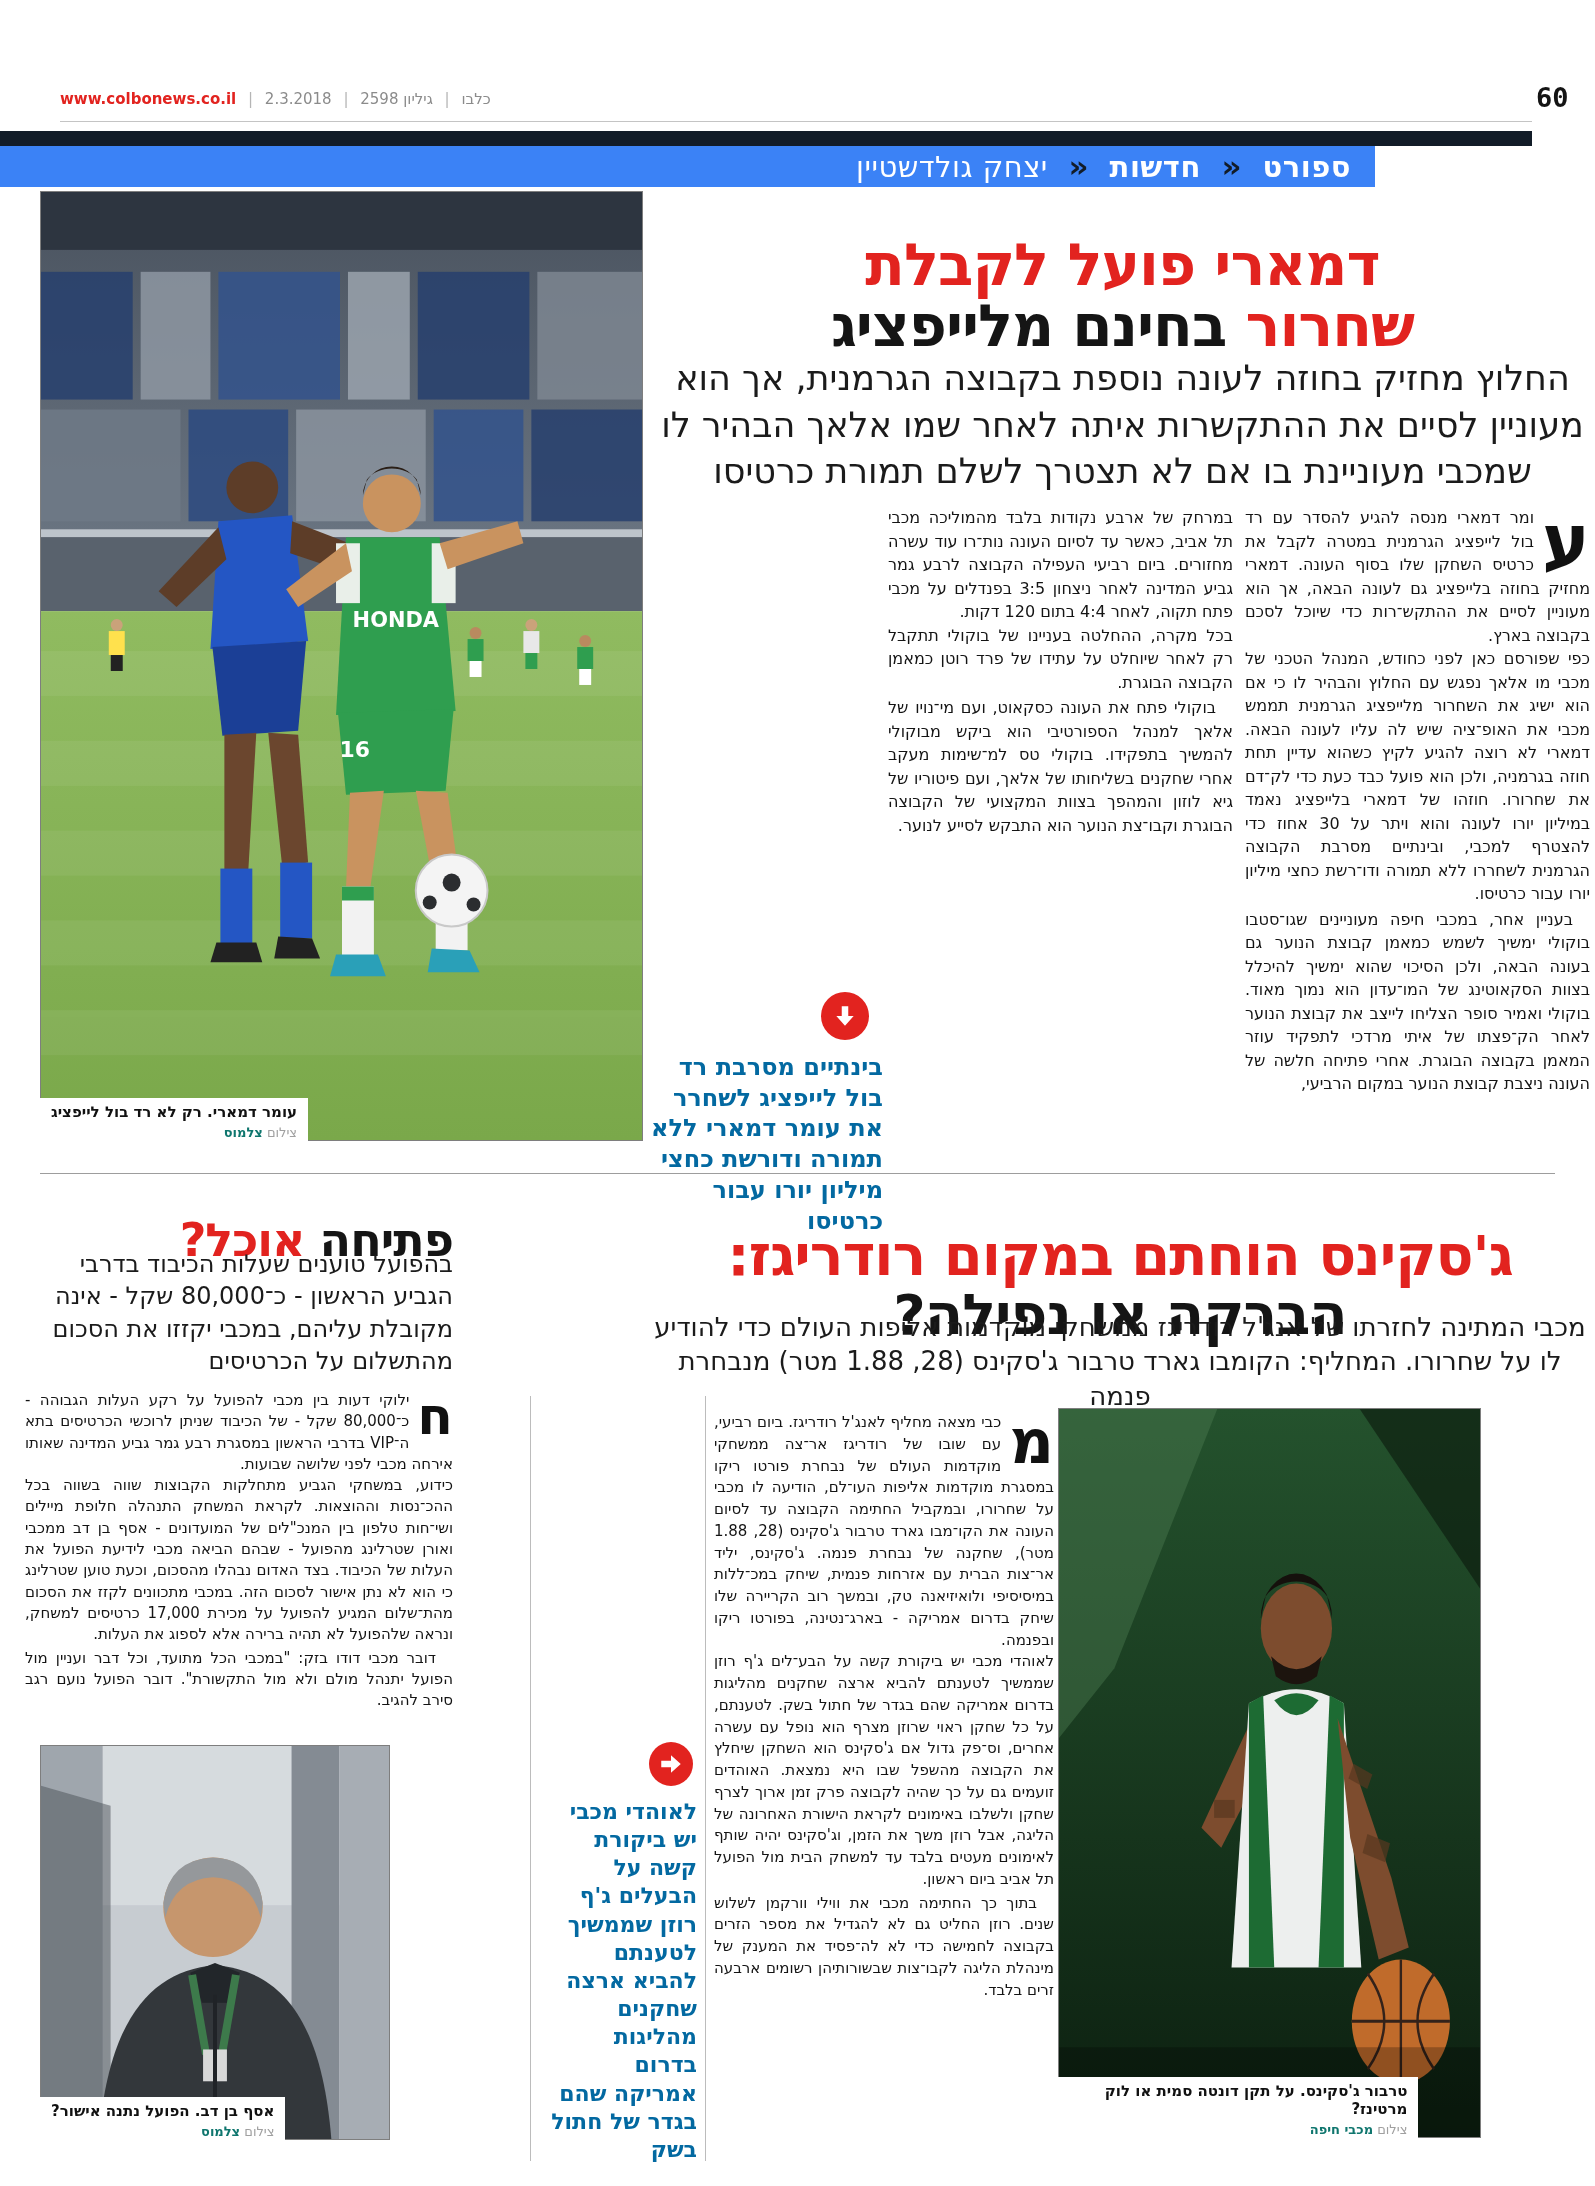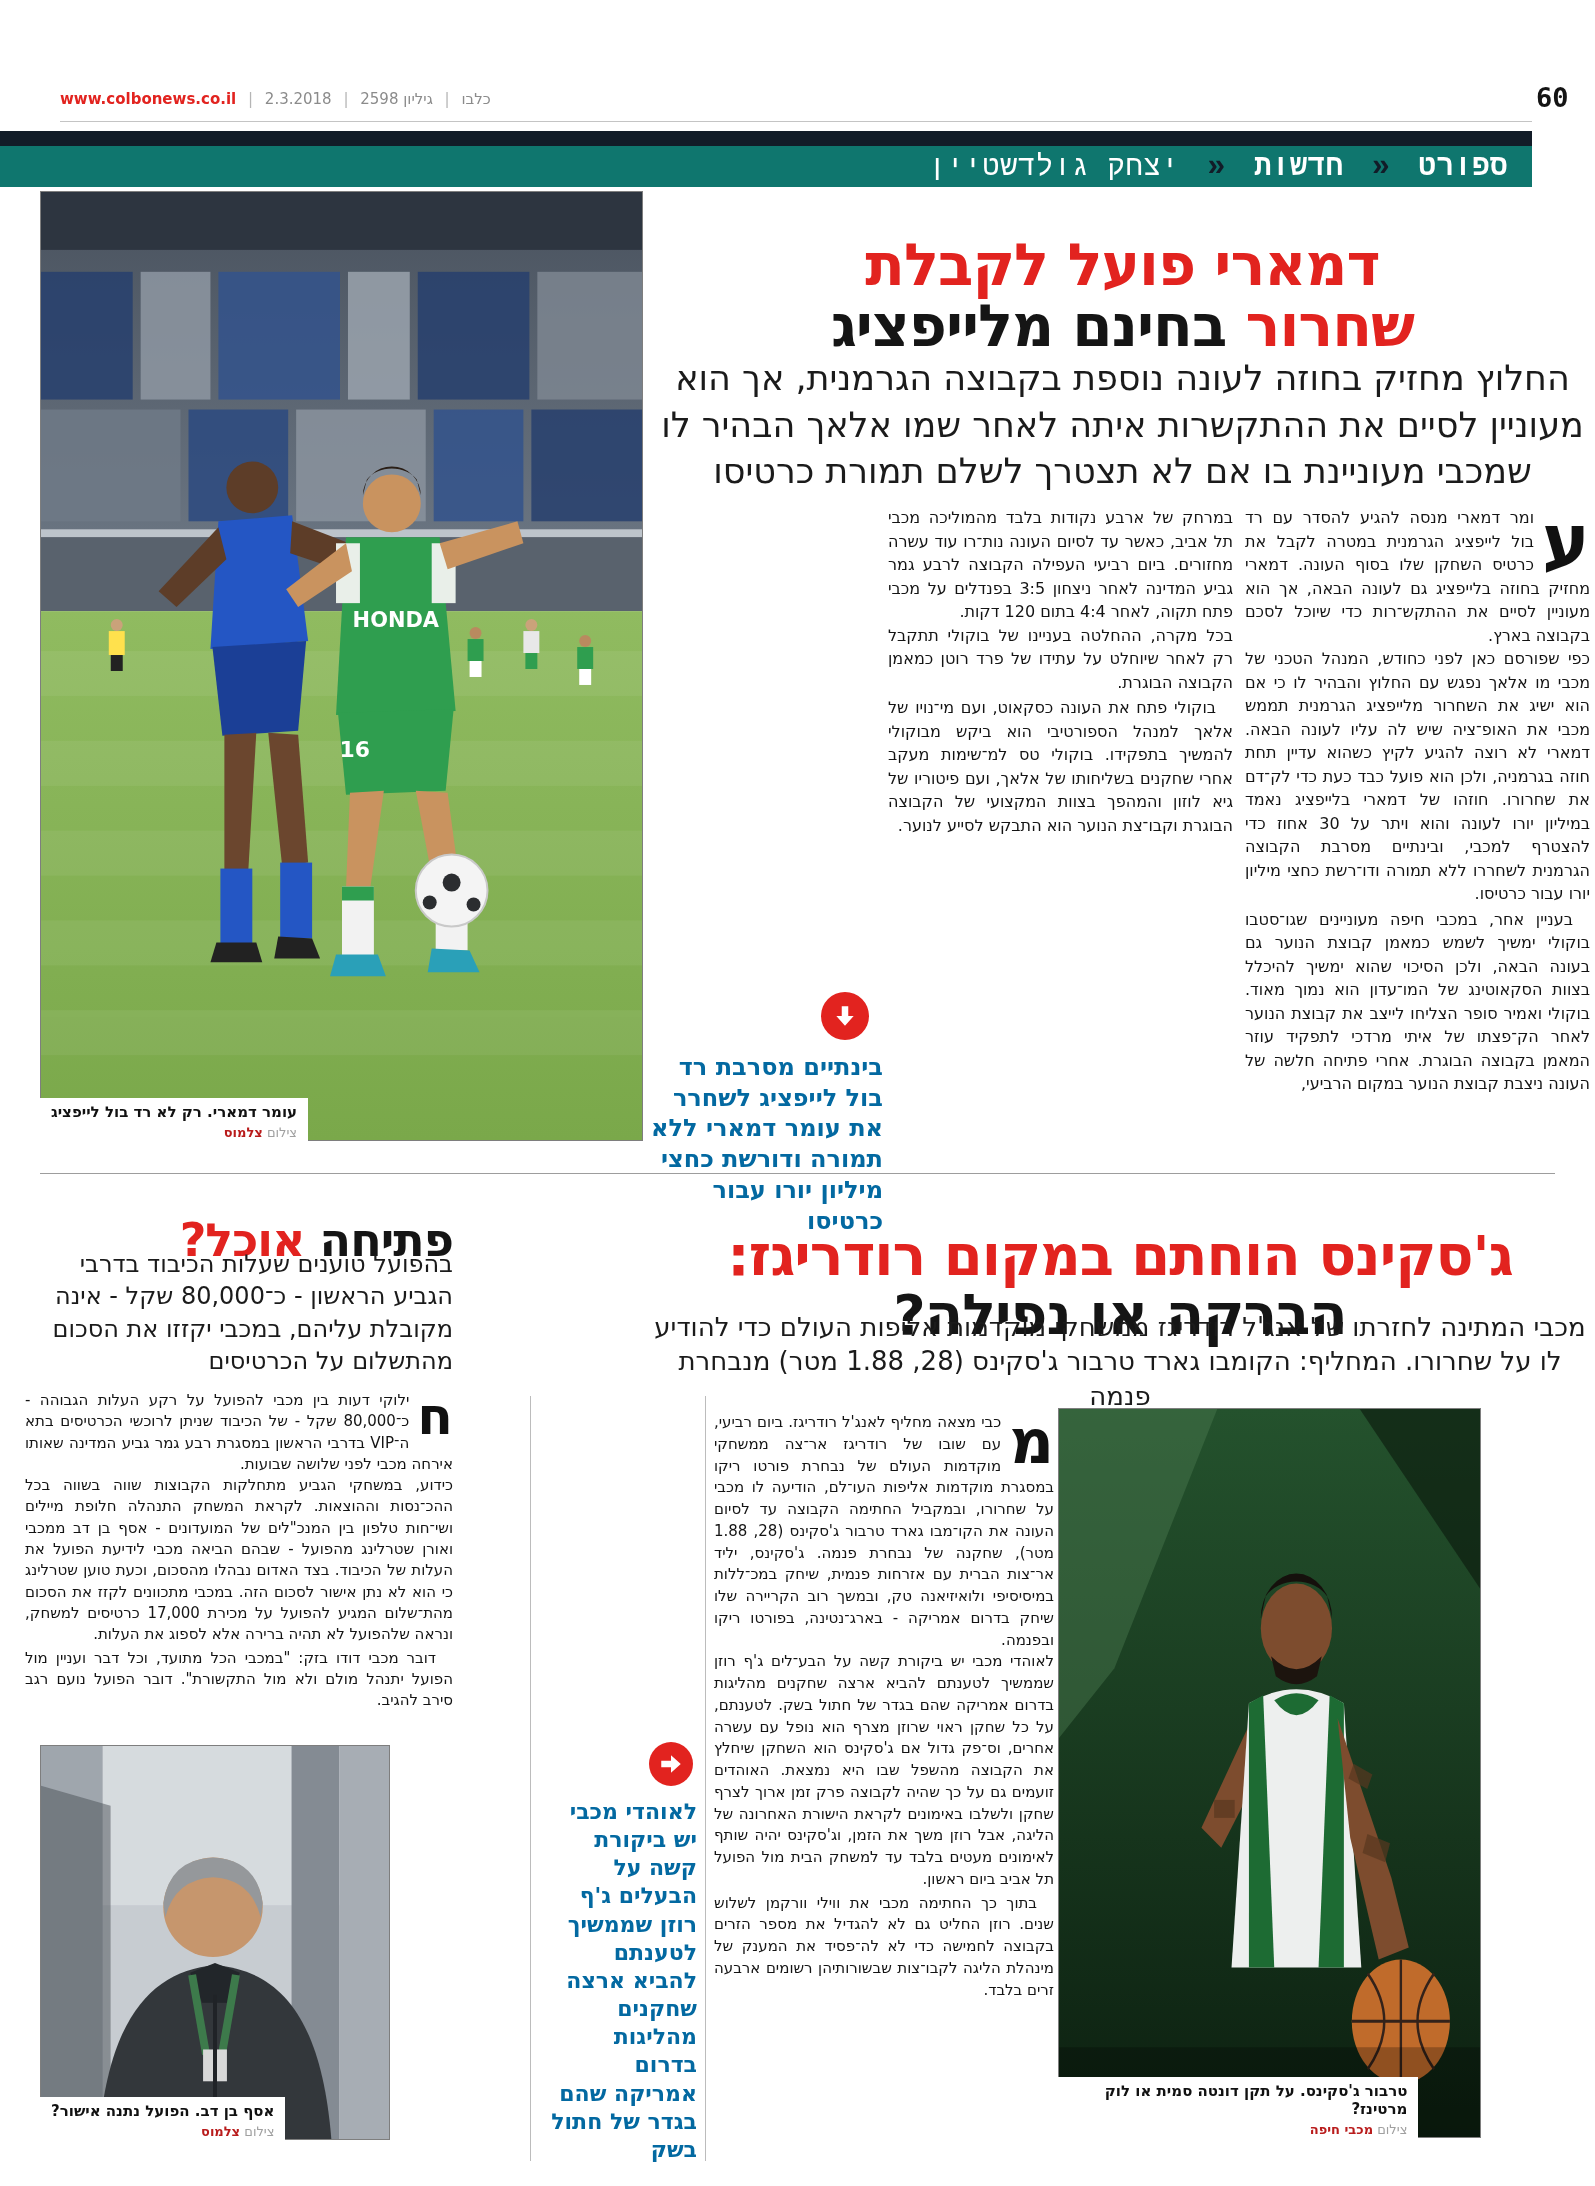--- a/index.html
+++ b/index.html
@@ -9,22 +9,22 @@
     font-family:"DejaVu Sans","Liberation Sans",sans-serif;color:#141414;
   }
   
   .masthead{position:absolute;left:60px;top:90px;font-size:15px;color:#8b8b8b;direction:ltr;}
   .masthead .url{color:#e2231f;font-weight:bold;}
   .masthead .sep{margin:0 7px;color:#b5b5b5;}
   .page-number{position:absolute;left:1536px;top:82px;font-size:27px;font-weight:bold;color:#141414;
     font-family:"DejaVu Sans Mono","Liberation Mono",monospace;}
   .hdr-rule{position:absolute;left:60px;top:121px;width:1472px;height:1px;background:#c4c4c4;}
   .navy-bar{position:absolute;left:0;top:131px;width:1532px;height:15px;background:#121c28;}
-  .ribbon{position:absolute;left:0;top:146px;width:1532px;height:41px;background:#0f766e;
-    text-align:right;padding:0;line-height:41px;font-family:Liberation Mono, monospace;}
+  .ribbon{position:absolute;left:0;top:146px;width:1375px;height:41px;background:#3b82f6;
+    text-align:right;padding:0;line-height:41px;}
   .ribbon .inner{padding-right:24px;font-size:29px;color:#fff;font-weight:bold;letter-spacing:.5px;}
   .ribbon .chev{color:#121c28;font-weight:bold;margin:0 10px;font-size:31px;}
   .ribbon .author{font-weight:normal;}
   
   .headline{position:absolute;text-align:center;font-weight:bold;letter-spacing:-1px;}
   .red{color:#e2231f;}
   .black{color:#151515;}
   .subhead{position:absolute;text-align:center;color:#1b1b1b;}
   .body-col{position:absolute;overflow:hidden;}
   .para{margin:0;text-align:justify;}
@@ -38,21 +38,21 @@
   .divider-h{position:absolute;background:#9d9d9d;height:1px;}
   .divider-v{position:absolute;background:#bcbcbc;width:1px;}
   
   figure{margin:0;position:absolute;padding:0;}
   figure .frame{width:100%;height:100%;display:block;border:1px solid rgba(20,20,20,.55);box-sizing:border-box;}
   .photo-cap{position:absolute;left:0;bottom:-8px;background:#fff;padding:5px 11px 7px;
     direction:rtl;text-align:right;max-width:80%;}
   .photo-cap .cap-title{font-size:15px;font-weight:bold;color:#111;display:block;line-height:1.25;}
   .photo-cap .cap-credit{font-size:13px;line-height:1.3;}
   .photo-cap .credit-label{color:#a0a0a0;}
-  .photo-cap .credit-name{color:#b91c1c;font-weight:bold;}
+  .photo-cap .credit-name{color:#0f766e;font-weight:bold;}
   
   .a1-headline{left:655px;top:196px;width:935px;font-size:58px;line-height:1.05;}
   .a1-subhead{left:655px;top:355px;width:935px;font-size:35px;line-height:1.33;}
   .a1-col{width:345px;height:662px;top:506px;font-size:16px;line-height:1.47;}
   .a1-col .dropcap{font-size:72px;line-height:.8;margin-top:6px;}
   .col-right{left:1245px;}
   .col-left{left:888px;}
   .pq1{left:648px;top:992px;width:235px;}
   .pq1 .pq-text{font-size:24px;}
   

